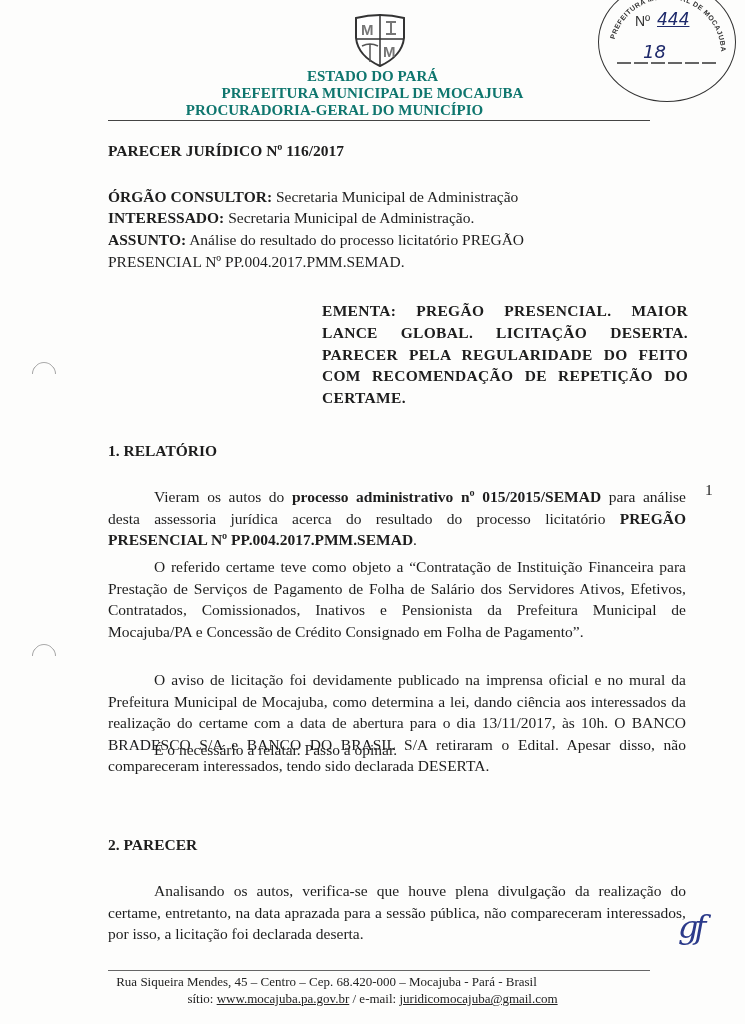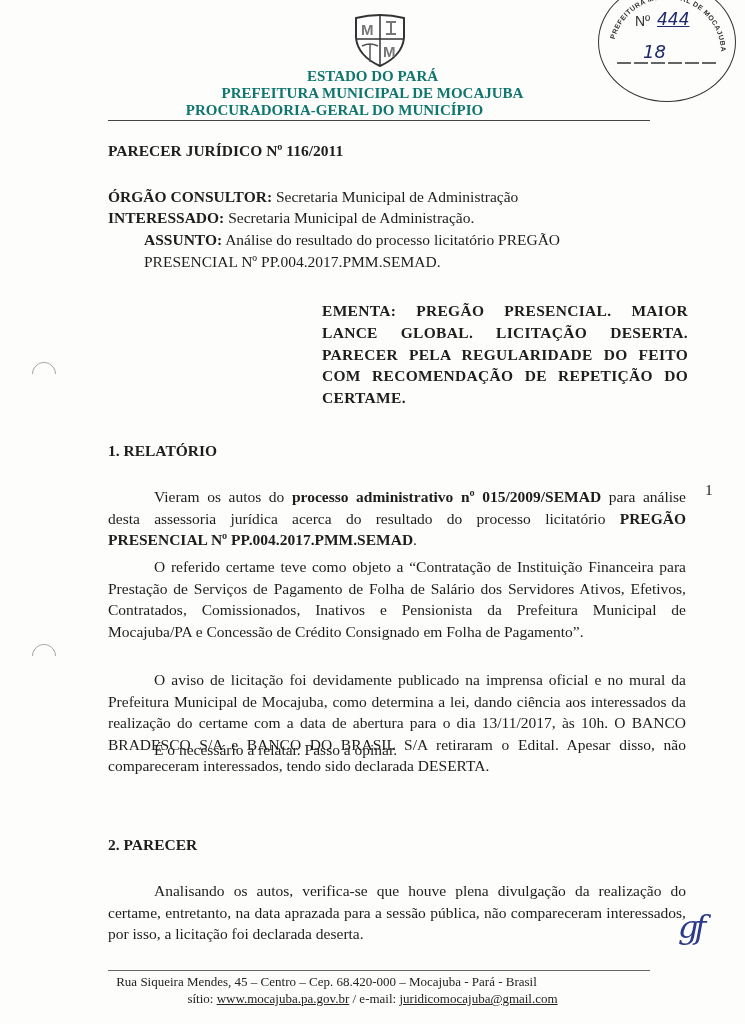--- a/index.html
+++ b/index.html
@@ -50,40 +50,40 @@
     <text font-family="Liberation Sans, sans-serif" font-size="7" font-weight="bold" fill="#333" letter-spacing="0.5">
       <textPath href="#ring" startOffset="8%">PREFEITURA MUNICIPAL DE MOCAJUBA</textPath>
     </text>
     <line x1="18" y1="80" x2="118" y2="80" stroke="#333" stroke-width="1.5" stroke-dasharray="14 3"></line>
   </svg>
   <span class="abs" style="left:36px;top:30px;font-family:'Liberation Sans',sans-serif;font-size:14px;color:#333;">Nº</span>
   <span class="abs" style="left:58px;top:26px;font-family:'DejaVu Sans',sans-serif;font-style:italic;font-size:17px;color:#1f2a6b;text-decoration:underline;">444</span>
   <span class="abs" style="left:44px;top:58px;font-family:'DejaVu Sans',sans-serif;font-style:italic;font-size:18px;color:#1f2a6b;">18</span>
 </div>
 
-<div class="abs body-text b" style="left:108px;top:140px;">PARECER JURÍDICO Nº 116/2011</div>
+<div class="abs body-text b" style="left:108px;top:140px;">PARECER JURÍDICO Nº 116/2017</div>
 
 <div class="abs body-text" style="left:108px;top:186px;">
   <span class="b">ÓRGÃO CONSULTOR:</span><span> Secretaria Municipal de Administração</span>
 </div>
 <div class="abs body-text" style="left:108px;top:207px;">
   <span class="b">INTERESSADO:</span><span> Secretaria Municipal de Administração.</span>
 </div>
-<div class="abs body-text" style="left:108px;top:229px;width:500px;margin-left:36px;">
+<div class="abs body-text" style="left:108px;top:229px;width:500px;">
   <span class="b">ASSUNTO:</span><span> Análise do resultado do processo licitatório PREGÃO PRESENCIAL Nº PP.004.2017.PMM.SEMAD.</span>
 </div>
 
 <div class="abs ementa" style="left:322px;top:300px;width:366px;">EMENTA: PREGÃO PRESENCIAL. MAIOR LANCE GLOBAL. LICITAÇÃO DESERTA. PARECER PELA REGULARIDADE DO FEITO COM RECOMENDAÇÃO DE REPETIÇÃO DO CERTAME.</div>
 
 <div class="abs body-text b" style="left:108px;top:440px;">1. RELATÓRIO</div>
 
 <div class="abs body-text" style="left:705px;top:479px;">1</div>
 
 <div class="para body-text just indent" style="top:486px;">
-  <span>Vieram os autos do </span><span class="b">processo administrativo nº 015/2009/SEMAD</span><span> para análise desta assessoria jurídica acerca do resultado do processo licitatório </span><span class="b">PREGÃO PRESENCIAL Nº PP.004.2017.PMM.SEMAD</span><span>.</span>
+  <span>Vieram os autos do </span><span class="b">processo administrativo nº 015/2015/SEMAD</span><span> para análise desta assessoria jurídica acerca do resultado do processo licitatório </span><span class="b">PREGÃO PRESENCIAL Nº PP.004.2017.PMM.SEMAD</span><span>.</span>
 </div>
 
 <div class="para body-text just indent" style="top:556px;">O referido certame teve como objeto a “Contratação de Instituição Financeira para Prestação de Serviços de Pagamento de Folha de Salário dos Servidores Ativos, Efetivos, Contratados, Comissionados, Inativos e Pensionista da Prefeitura Municipal de Mocajuba/PA e Concessão de Crédito Consignado em Folha de Pagamento”.</div>
 
 <div class="para body-text just indent" style="top:669px;">O aviso de licitação foi devidamente publicado na imprensa oficial e no mural da Prefeitura Municipal de Mocajuba, como determina a lei, dando ciência aos interessados da realização do certame com a data de abertura para o dia 13/11/2017, às 10h. O BANCO BRADESCO S/A e BANCO DO BRASIL S/A retiraram o Edital. Apesar disso, não compareceram interessados, tendo sido declarada DESERTA.</div>
 
 <div class="para body-text indent" style="top:739px;">É o necessário a relatar. Passo a opinar.</div>
 
 <div class="abs body-text b" style="left:108px;top:834px;">2. PARECER</div>
 

